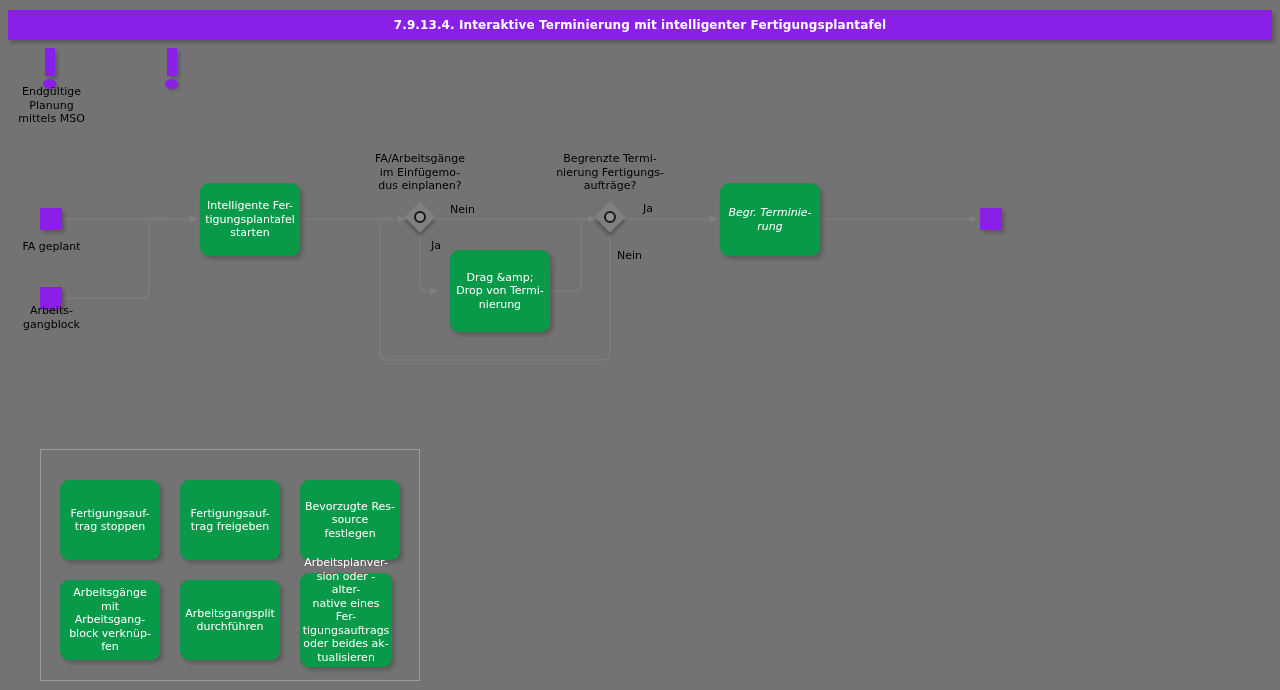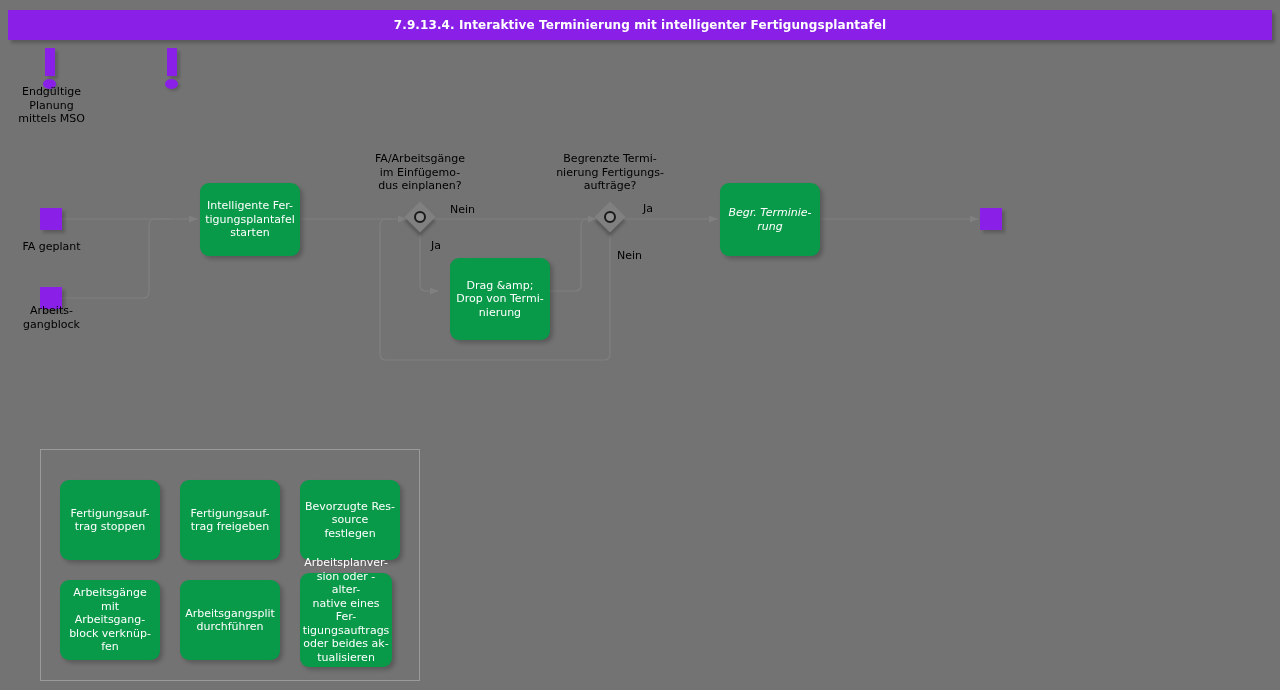--- a/index.html
+++ b/index.html
@@ -202,21 +202,21 @@
   <div class="nodelabel" style="left:349px; top:152px; width:142px;">FA/Arbeitsgänge
 im Einfügemo-
 dus einplanen?</div>
   <div class="dec" style="left:406px; top:203px;">
     <div class="dia"></div>
     <div class="ring"></div>
   </div>
   <div class="edgelabel" style="left:450px; top:203px;">Nein</div>
   <div class="edgelabel" style="left:431px; top:239px;">Ja</div>
 
-  <div class="proc" style="left:450px; top:258px; width:100px; height:82px;">
+  <div class="proc" style="left:450px; top:250px; width:100px; height:82px;">
     <span class="txt">Drag &amp;amp;
 Drop von Termi-
 nierung</span>
   </div>
 
   <div class="nodelabel" style="left:531px; top:152px; width:158px;">Begrenzte  Termi-
 nierung  Fertigungs-
 aufträge?</div>
   <div class="dec" style="left:596px; top:203px;">
     <div class="dia"></div>

